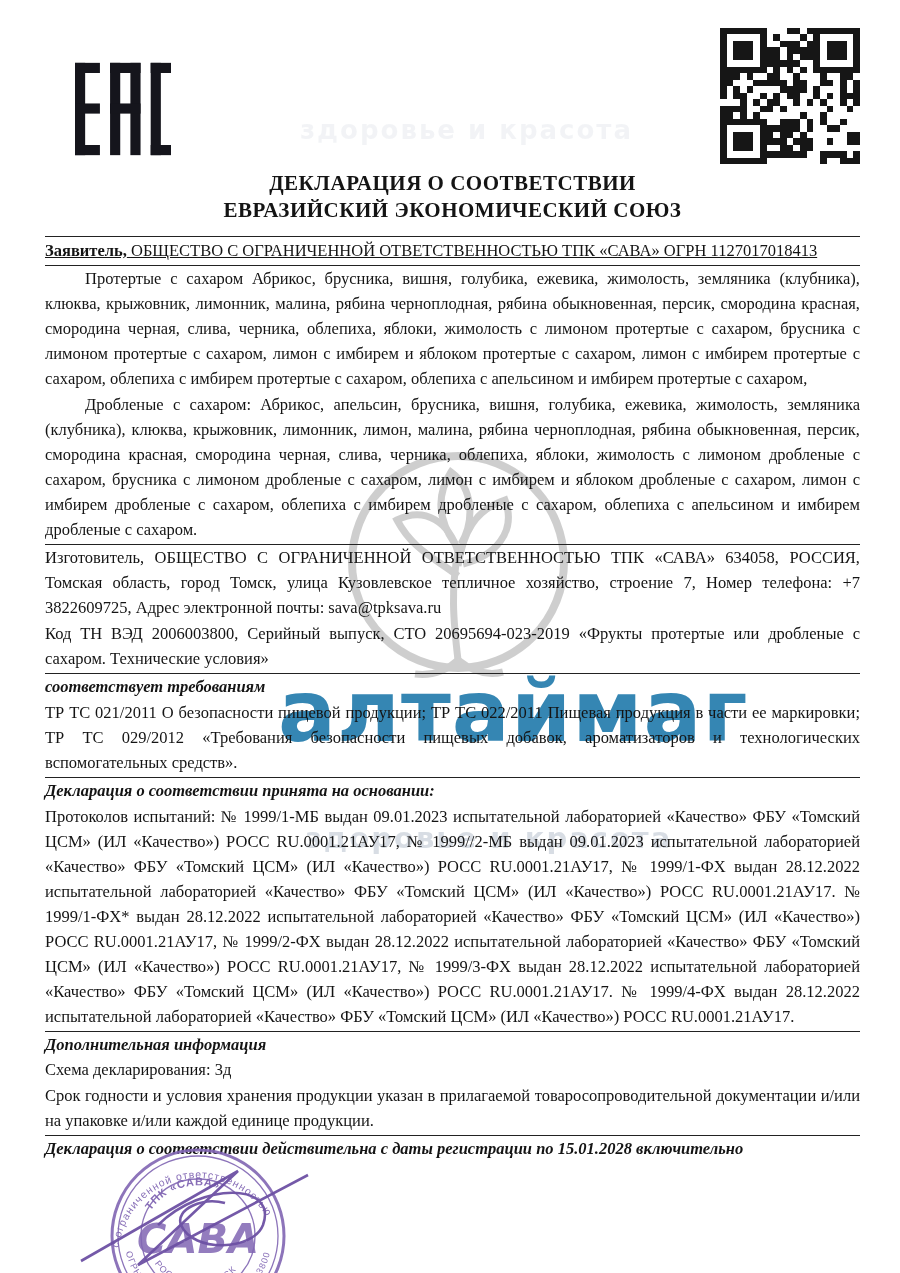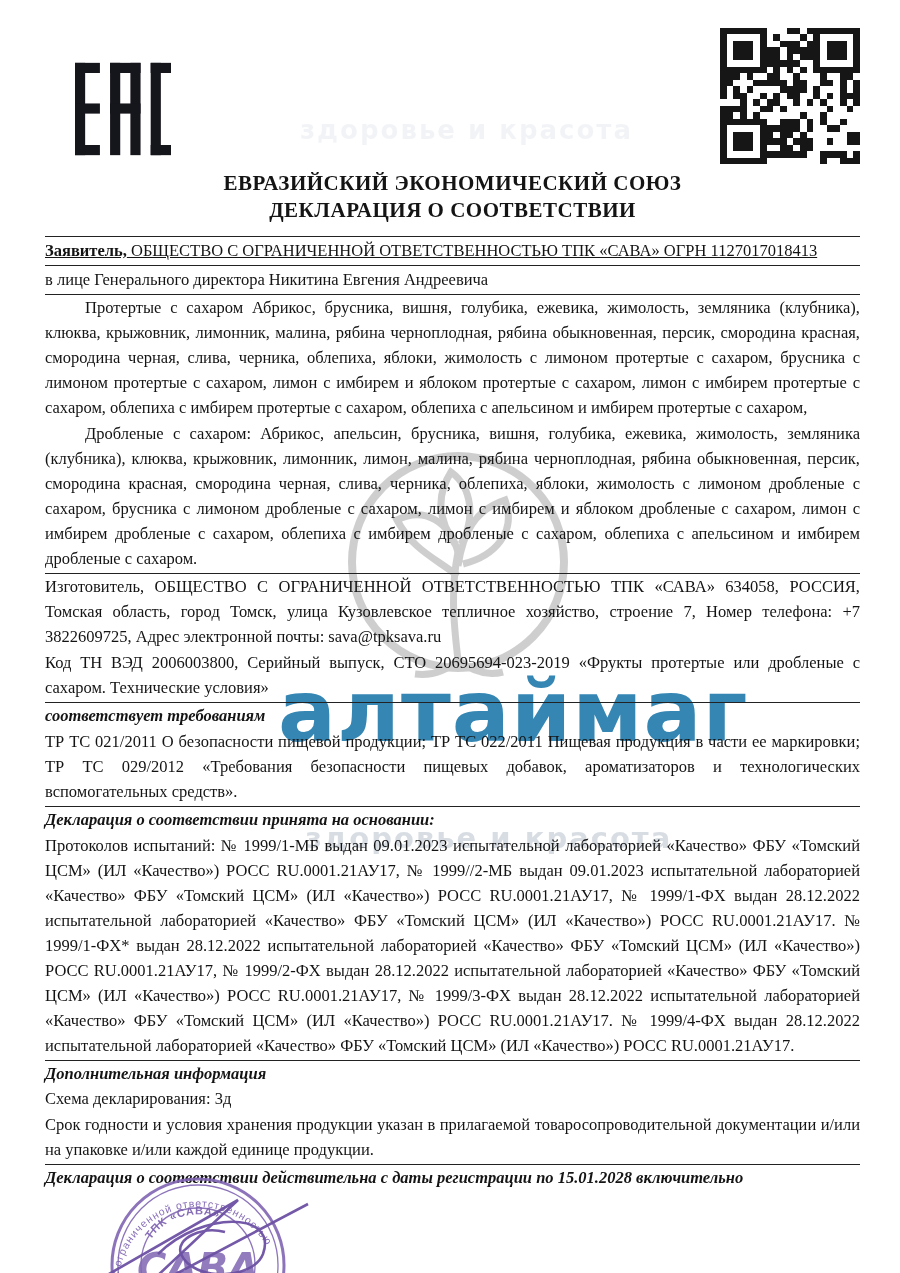--- a/index.html
+++ b/index.html
@@ -528,31 +528,28 @@
           <div class="on"></div>
           <div></div>
           <div></div>
           <div class="on"></div>
           <div class="on"></div>
           <div class="on"></div>
         </div>
     </div>
 
     <div class="title">
+      <div>ДЕКЛАРАЦИЯ О СООТВЕТСТВИИ</div>
       <div>ЕВРАЗИЙСКИЙ ЭКОНОМИЧЕСКИЙ СОЮЗ</div>
-      <div>ДЕКЛАРАЦИЯ О СООТВЕТСТВИИ</div>
     </div>
 
     <div class="form">
       <div class="row first">
         <span class="lbl">Заявитель,</span>
         <span>ОБЩЕСТВО С ОГРАНИЧЕННОЙ ОТВЕТСТВЕННОСТЬЮ ТПК «САВА» ОГРН 1127017018413</span>
-      </div>
-      <div class="row">
-        <span>в лице Генерального директора Никитина Евгения Андреевича</span>
       </div>
 
       <div class="para indent">Протертые с сахаром Абрикос, брусника, вишня, голубика, ежевика, жимолость, земляника (клубника), клюква, крыжовник, лимонник, малина, рябина черноплодная, рябина обыкновенная, персик, смородина красная,  смородина черная, слива, черника, облепиха, яблоки, жимолость с лимоном протертые с сахаром, брусника с лимоном протертые с сахаром, лимон с имбирем и яблоком протертые с сахаром, лимон с имбирем протертые с сахаром, облепиха с имбирем протертые с сахаром, облепиха с апельсином и имбирем протертые с сахаром,</div>
       <div class="row para indent">Дробленые с сахаром: Абрикос, апельсин, брусника, вишня, голубика, ежевика, жимолость, земляника (клубника), клюква, крыжовник, лимонник, лимон, малина, рябина черноплодная, рябина обыкновенная, персик, смородина красная, смородина черная, слива, черника, облепиха, яблоки, жимолость с лимоном дробленые с сахаром, брусника с лимоном дробленые с сахаром, лимон с имбирем и яблоком дробленые с сахаром, лимон с имбирем дробленые с сахаром, облепиха с имбирем дробленые с сахаром, облепиха с апельсином и имбирем дробленые с сахаром.</div>
 
       <div class="para">Изготовитель, ОБЩЕСТВО С ОГРАНИЧЕННОЙ ОТВЕТСТВЕННОСТЬЮ ТПК «САВА» 634058, РОССИЯ, Томская область, город Томск, улица Кузовлевское тепличное хозяйство, строение 7, Номер телефона: +7 3822609725, Адрес электронной почты: sava@tpksava.ru</div>
       <div class="row para">Код ТН ВЭД 2006003800, Серийный выпуск, СТО 20695694-023-2019 «Фрукты протертые или дробленые с сахаром. Технические условия»</div>
 
       <div class="bold">соответствует требованиям</div>
       <div class="row para">ТР ТС 021/2011 О безопасности пищевой продукции; ТР ТС 022/2011 Пищевая продукция в части ее маркировки; ТР ТС 029/2012 «Требования безопасности пищевых добавок, ароматизаторов и технологических вспомогательных средств».</div>

